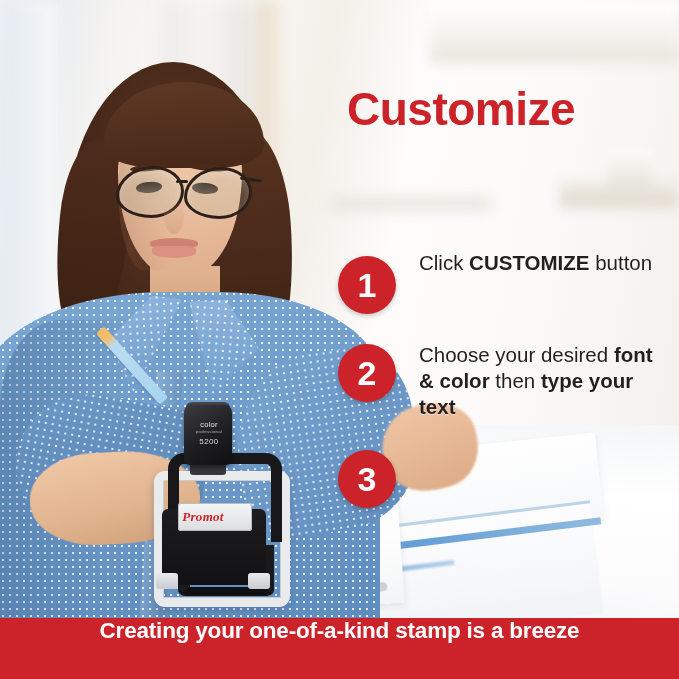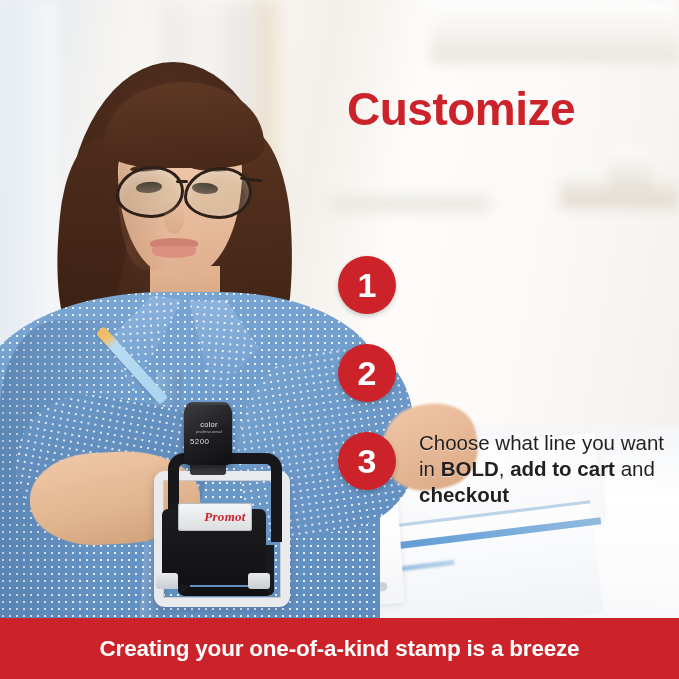--- a/index.html
+++ b/index.html
@@ -383,21 +383,21 @@
     position: absolute; left: 40px; top: 15px; width: 38px;
     color: #e9e9ea; font-size: 7.5px; letter-spacing: .2px;
     text-align: center; font-family: "Liberation Sans", sans-serif;
   }
   .brand-prof {
     position: absolute; left: 40px; top: 24px; width: 38px;
     color: #b9b9bc; font-size: 4.4px; letter-spacing: .2px; text-align: center;
   }
   .brand-model {
     position: absolute; left: 40px; top: 32px; width: 38px;
-    color: #dededf; font-size: 8px; text-align: left; letter-spacing: .4px;
+    color: #dededf; font-size: 8px; text-align: center; letter-spacing: .4px;
   }
   .stamp-neck {
     position: absolute;
     left: 40px; top: 56px; width: 36px; height: 14px;
     background: linear-gradient(180deg, #2a2a2d, #3a3a3e);
     border-radius: 3px;
   }
   .stamp-frame-out {
     position: absolute;
     left: 4px; top: 66px; width: 118px; height: 118px;
@@ -422,21 +422,21 @@
   }
   .stamp-plate {
     position: absolute;
     left: 28px; top: 98px; width: 74px; height: 28px;
     background: linear-gradient(180deg, #f4f5f6 0%, #dcdee1 100%);
     border-radius: 3px;
     box-shadow: inset 0 0 0 1px #b9bcc1;
   }
   .stamp-label {
     position: absolute;
-    left: 40px; top: 104px; width: 70px;
+    left: 18px; top: 104px; width: 70px;
     text-align: center;
     color: #cc2229;
     font-size: 13px;
     font-weight: 700;
     font-style: italic;
     font-family: "Liberation Serif", serif;
     letter-spacing: .3px;
   }
   .stamp-legs {
     position: absolute;
@@ -495,21 +495,21 @@
 
   .step-1 .step-badge { margin-top: 4px; }
   .step-2 { margin-top: 30px; }
   .step-3 { margin-top: 30px; }
 
   
   .banner {
     position: absolute;
     left: 0; top: 618px; width: 679px; height: 61px;
     background: #cc2229;
-    display: flex; align-items: center; justify-content: center;
+    display: flex; justify-content: center;
   }
   .banner-text {
     color: #ffffff;
     font-size: 22.5px;
     font-weight: 700;
     letter-spacing: -.2px;
     font-family: "Liberation Sans", sans-serif;
   }
 </style>
 </head>
@@ -601,27 +601,28 @@
     </div>
   </div>
 
   <div class="headline">
     <div>Customize</div>
   </div>
 
   <div class="steps">
     <div class="step step-1">
       <div class="step-badge">1</div>
+      <div class="step-text"><span>Click </span><b>CUSTOMIZE</b><span> button</span></div>
     </div>
     <div class="step step-2">
       <div class="step-badge">2</div>
+      <div class="step-text"><span>Choose your desired </span><b>font &amp; color</b><span> then </span><b>type your text</b></div>
     </div>
     <div class="step step-3">
       <div class="step-badge">3</div>
-      <div class="step-text"><span>Choose what line you want in </span><b>BOLD</b><span>, </span><b>add to cart</b><span> and </span><b>checkout</b></div>
     </div>
   </div>
 
   <div class="banner">
     <div class="banner-text">Creating your one-of-a-kind stamp is a breeze</div>
   </div>
 
 </div>
 
 </body></html>

